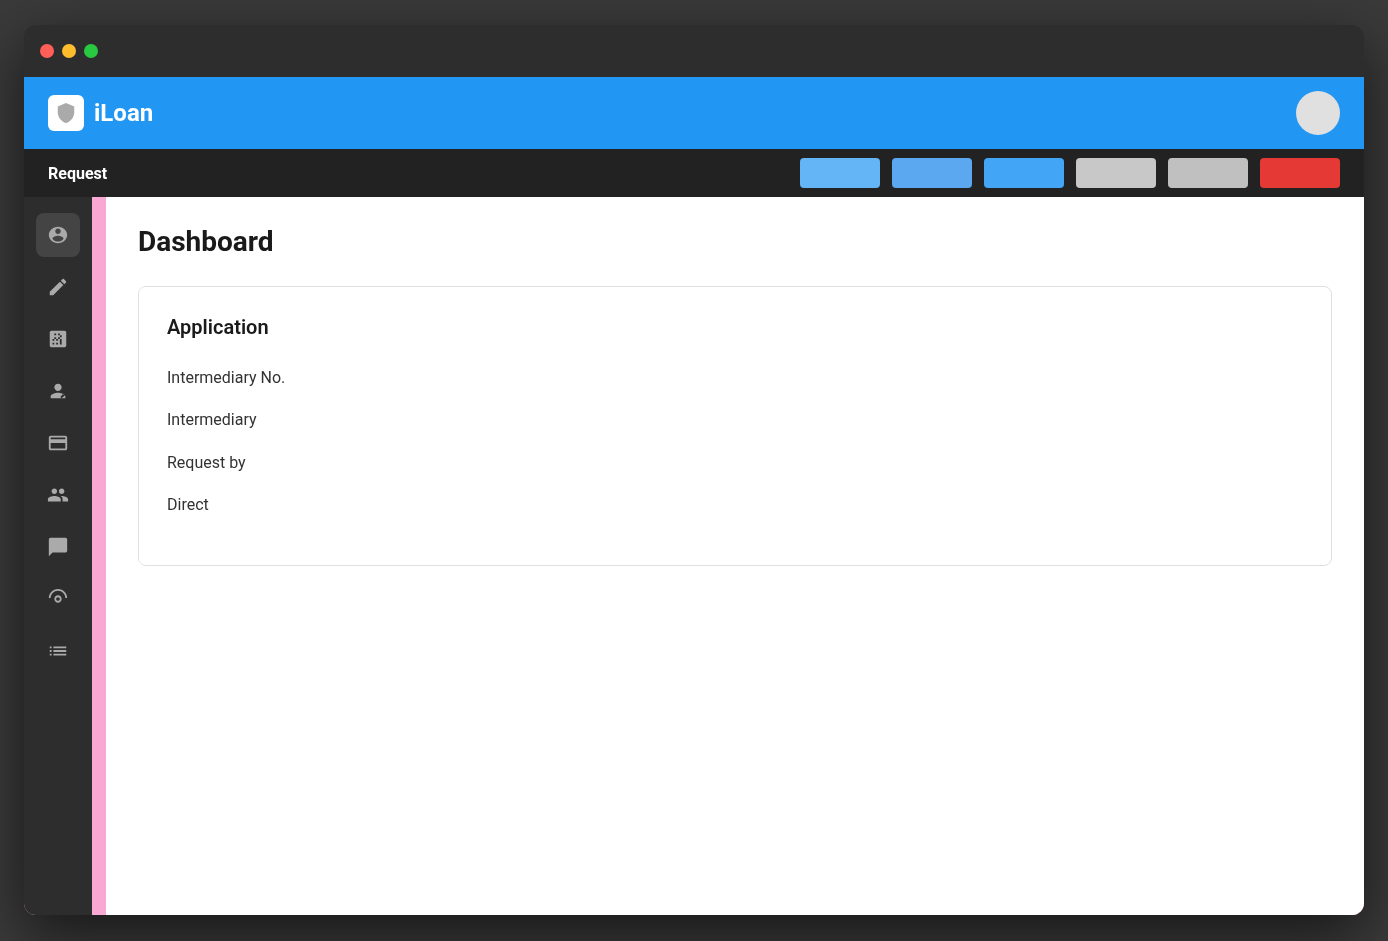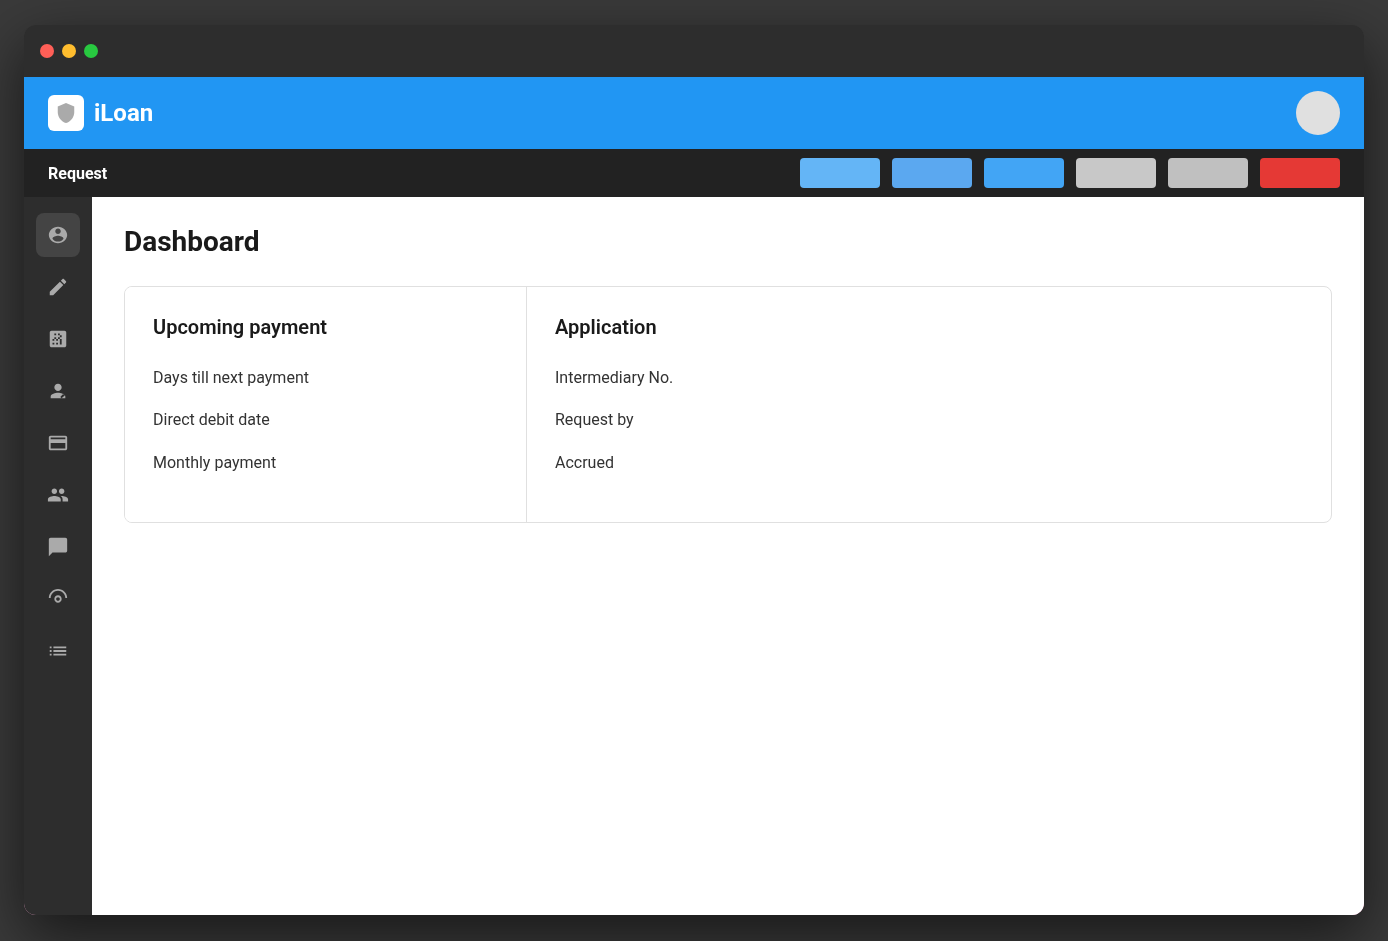--- a/index.html
+++ b/index.html
@@ -120,20 +120,21 @@
     .req-btn-gray { background: #c8c8c8; width: 80px; }
     .req-btn-gray2 { background: #c0c0c0; width: 80px; }
     .req-btn-red { background: #e53935; width: 80px; }
 
     
     .main-content {
       display: flex;
       flex: 1;
       background: #f9a8d4;
       overflow: hidden;
+      gap: 14px;
     }
 
     
     .sidebar {
       width: 68px;
       background: #2d2d2d;
       display: flex;
       flex-direction: column;
       align-items: center;
       padding: 16px 0;
@@ -305,32 +306,27 @@
           <path d="M3 13h2v-2H3v2zm0 4h2v-2H3v2zm0-8h2V7H3v2zm4 4h14v-2H7v2zm0 4h14v-2H7v2zM7 7v2h14V7H7z"></path>
         </svg>
       </div>
     </div>
 
     <div class="content-area">
       <h1 class="page-title">Dashboard</h1>
 
       <div class="cards-container">
 
-        <div class="card">
-          <div class="card-title">Upcoming payment</div>
-          <div class="card-item">Days till next payment</div>
-          <div class="card-item">Direct debit date</div>
-          <div class="card-item">Monthly payment</div>
-        </div>
 
 
         <div class="card">
           <div class="card-title">Application</div>
           <div class="card-item">Intermediary No.</div>
+          <div class="card-item">Intermediary</div>
           <div class="card-item">Request by</div>
-          <div class="card-item">Accrued</div>
+          <div class="card-item">Direct</div>
         </div>
 
       </div>
     </div>
 
   </div>
 </div>
 
 </body></html>

